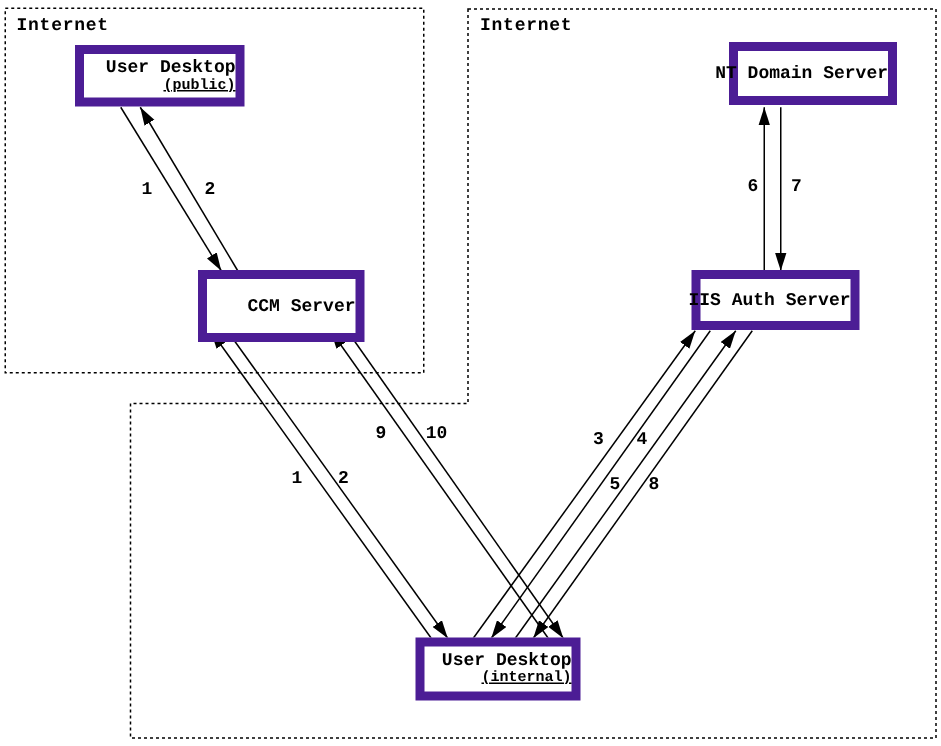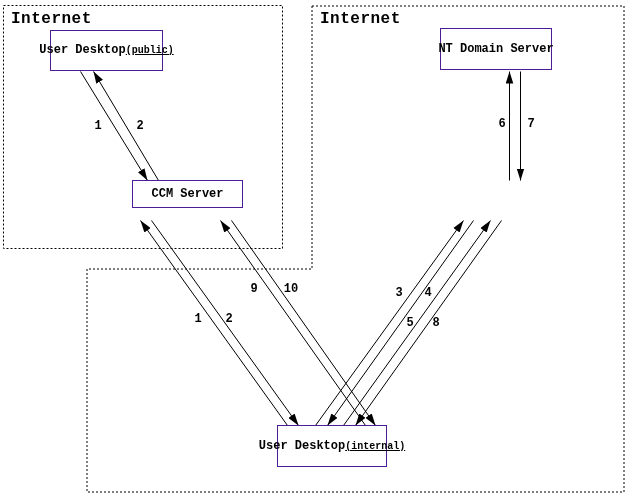--- a/index.html
+++ b/index.html
@@ -7,29 +7,29 @@
     position:relative;
     width:627px;height:497px;
     background:#ffffff;
     color:#000;
     font-family:"Liberation Mono","DejaVu Sans Mono",monospace;
     overflow:hidden;
   }
   #diagram-canvas{position:absolute;left:0;top:0;width:627px;height:497px;}
   .zone-label{
     position:absolute;
-    font-size:16px;font-weight:bold;letter-spacing:0.5px;
+    font-size:12px;font-weight:bold;letter-spacing:0.5px;
     white-space:nowrap;
   }
   .node{
     position:absolute;
-    border:1px solid #4c1d95;
+    border:6px solid #4c1d95;
     background:#fff;
-    display:flex;flex-direction:row;
-    align-items:center;justify-content:center;
+    display:flex;flex-direction:column;
+    align-items:flex-end;justify-content:center;
     text-align:center;
     box-sizing:border-box;
   }
   .node-title{
     font-size:12px;font-weight:bold;line-height:13px;white-space:nowrap;
   }
   .node-sub{
     font-size:10px;font-weight:bold;line-height:11px;white-space:nowrap;text-decoration:underline;
   }
   .node-sub:empty{display:none;}
@@ -81,29 +81,33 @@
     </svg>
 
   <div class="zone-label" style="left:11px;top:10px">Internet</div>
   <div class="zone-label" style="left:320px;top:10px">Internet</div>
 
   <div class="node" style="left:50px;top:30px;width:113px;height:41px">
     <div class="node-title">User Desktop</div>
     <div class="node-sub">(public)</div>
   </div>
 
-  <div class="node" style="left:440px;top:28px;width:112px;height:42px">
+  <div class="node" style="left:486px;top:28px;width:112px;height:42px">
     <div class="node-title">NT Domain Server</div>
 
   </div>
 
-  <div class="node" style="left:132px;top:180px;width:111px;height:28px">
+  <div class="node" style="left:132px;top:180px;width:111px;height:48px">
     <div class="node-title">CCM Server</div>
 
   </div>
 
+  <div class="node" style="left:461px;top:180px;width:112px;height:40px">
+    <div class="node-title">IIS Auth Server</div>
+
+  </div>
 
   <div class="node" style="left:277px;top:425px;width:110px;height:42px">
     <div class="node-title">User Desktop</div>
     <div class="node-sub">(internal)</div>
   </div>
 
 </div>
 
 </body></html>

